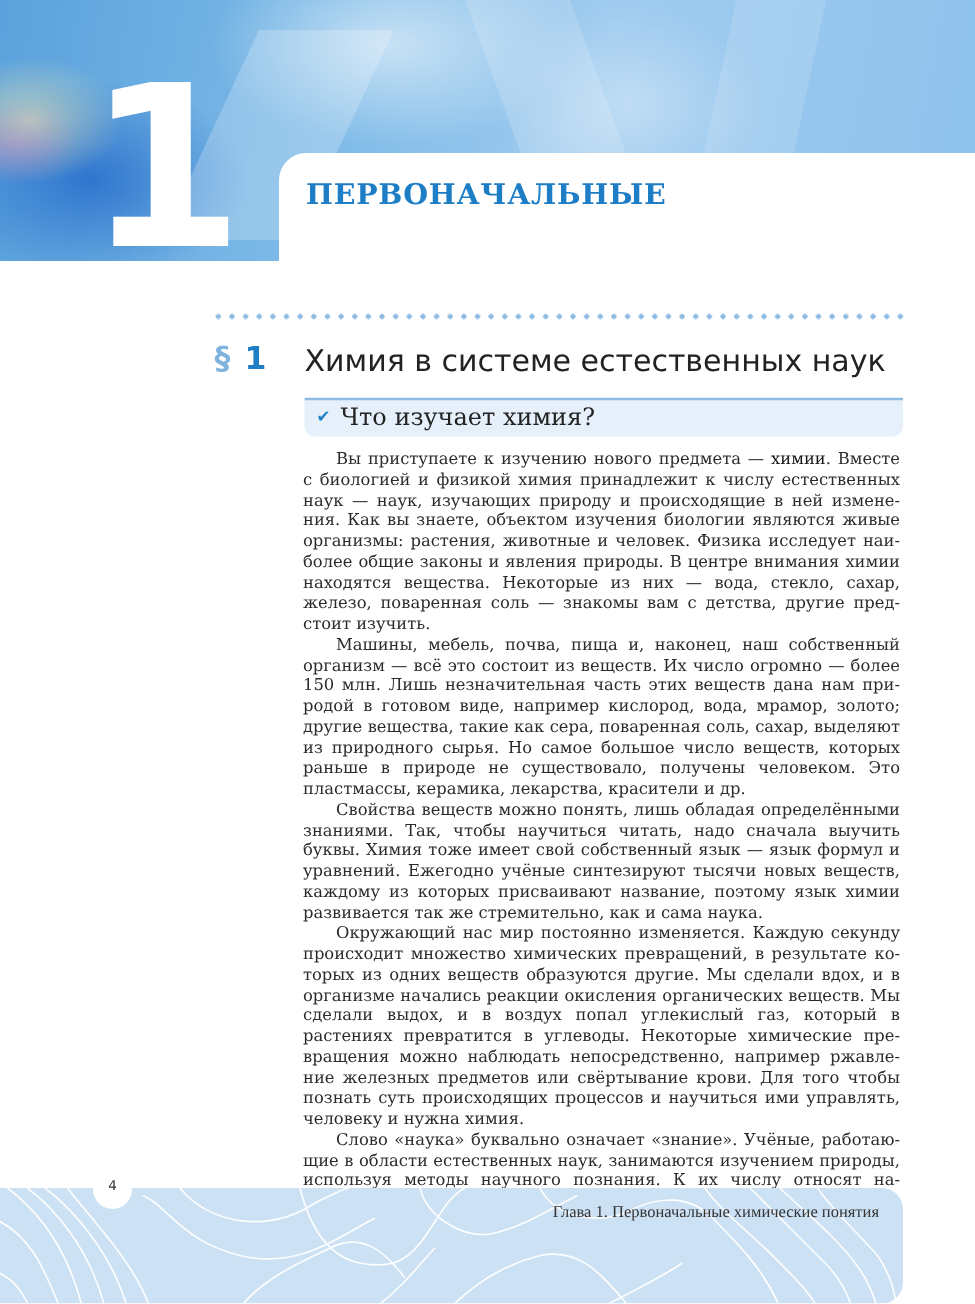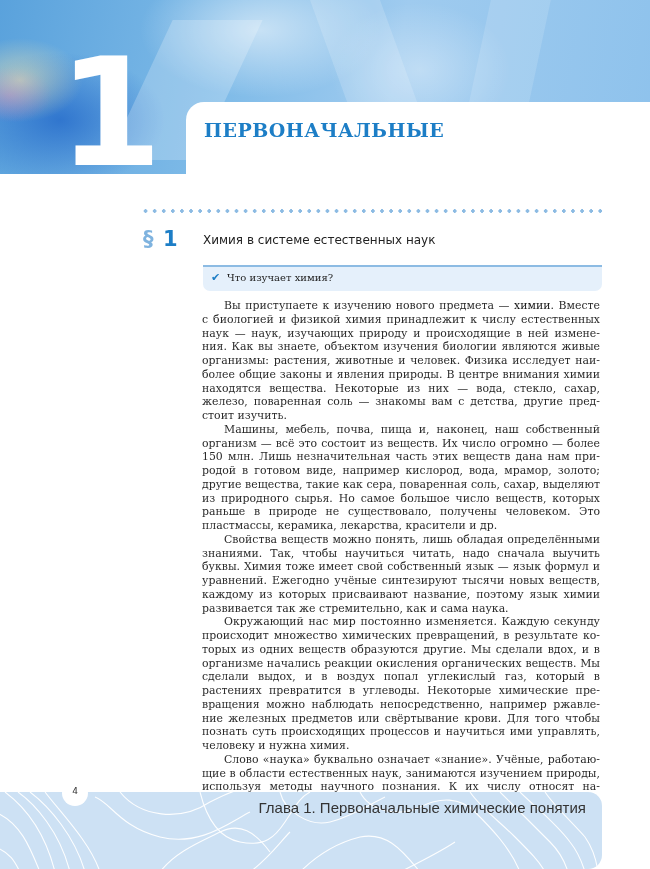--- a/index.html
+++ b/index.html
@@ -86,21 +86,21 @@
       font-family: "DejaVu Sans", sans-serif;
       font-size: 21px;
       line-height: 26px;
       color: #1d7ec6;
       font-weight: bold;
     }
     .section-title {
       position: absolute;
       left: 203px; top: 229px;
       font-family: "DejaVu Sans", sans-serif;
-      font-size: 12px;
+      font-size: 20px;
       line-height: 22px;
       color: #222222;
     }
     .question-box {
       position: absolute;
       left: 203px; top: 265px;
       width: 399px; height: 24px;
       background: #e5f0fb;
       border-top: 2px solid #8cbbe3;
       border-bottom-left-radius: 7px;
@@ -112,21 +112,21 @@
       width: 12px; height: 16px;
       color: #1d7ec6;
       font-family: "DejaVu Sans", sans-serif;
       font-size: 11px;
       line-height: 16px;
     }
     .question-box .qtext {
       position: absolute;
       left: 24px; top: 3px;
       font-family: "DejaVu Serif", serif;
-      font-size: 10px;
+      font-size: 16px;
       line-height: 16px;
       color: #222222;
     }
     
     .body-text {
       position: absolute;
       left: 202px; top: 299px;
       width: 398px;
       font-family: "DejaVu Serif", serif;
       font-size: 10.9px;
@@ -170,22 +170,22 @@
       width: 26px;
       text-align: center;
       font-family: "DejaVu Sans", sans-serif;
       font-size: 9px;
       line-height: 12px;
       color: #333333;
     }
     .running-title {
       position: absolute;
       right: 64px; top: 802px;
-      font-family: Liberation Sans, sans-serif;
-      font-size: 15px;
+      font-family: Liberation Serif, serif;
+      font-size: 11px;
       line-height: 12px;
       color: #333333;
       white-space: nowrap;
     }
   </style>
 </head>
 <body>
 
 <div class="banner">
   <div class="shard s1"></div>

